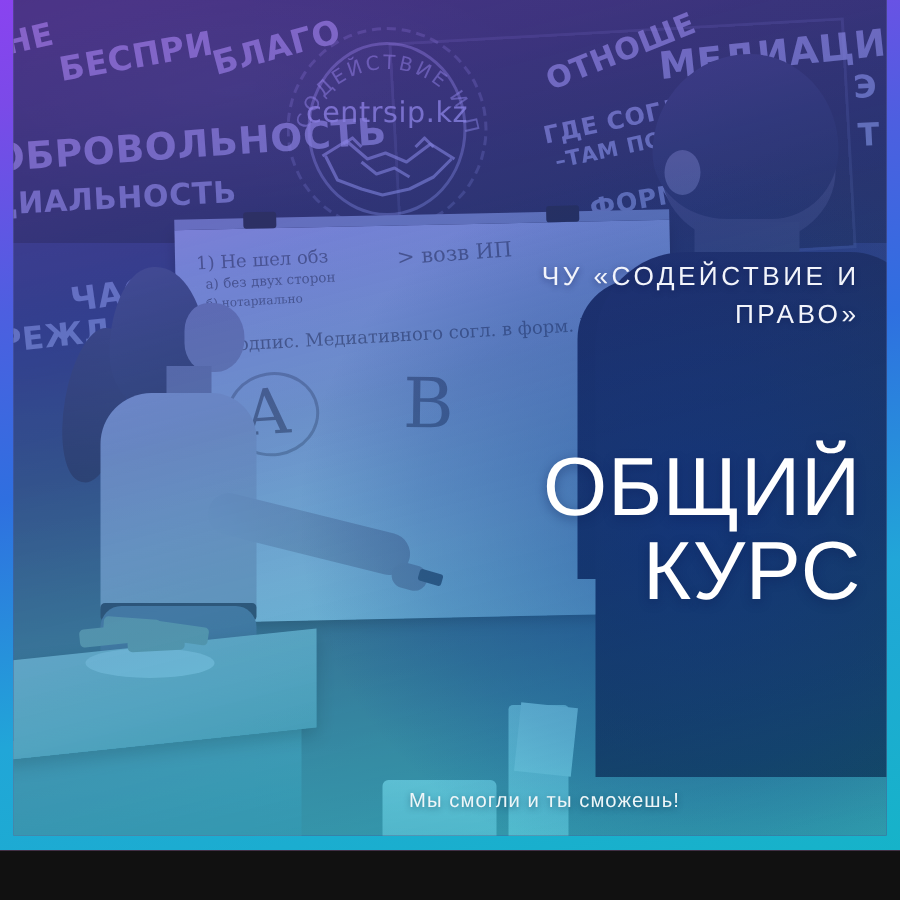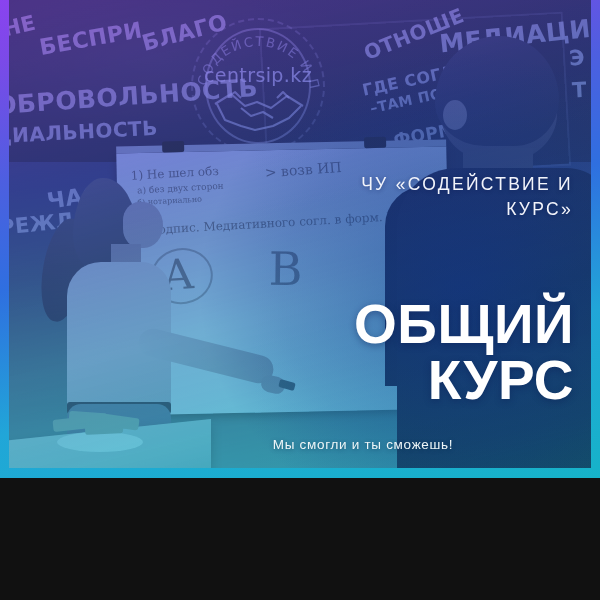--- a/index.html
+++ b/index.html
@@ -1,21 +1,21 @@
 <!DOCTYPE html>
 <html lang="ru"><head>
 <meta charset="utf-8">
 <title>Общий курс медиации</title>
 <style>
   html,body{margin:0;padding:0;background:#111;}
   *{box-sizing:border-box;}
 
   .poster{
     position:relative;
-    width:600px;height:478px;
+    width:600px;height:567px;
     overflow:hidden;
     font-family:"Liberation Sans","DejaVu Sans",sans-serif;
     background:#ec4899;
   }
 
   
   .frame{
     position:absolute;inset:0;
     background:linear-gradient(168deg,
         #8a43f0 0%,
@@ -229,21 +229,21 @@
   .org{
     position:absolute;right:18px;top:172px;width:430px;
     text-align:right;color:#f2f4fb;
     font-size:17.5px;font-weight:400;letter-spacing:2.3px;line-height:1.45;
     text-shadow:0 1px 4px rgba(10,20,70,.45);
   }
 
   .headline{
     position:absolute;right:17px;top:296px;width:560px;
     text-align:right;color:#ffffff;
-    font-size:55px;font-weight:700;line-height:56px;letter-spacing:.5px;
+    font-size:55px;font-weight:400;line-height:56px;letter-spacing:.5px;
     text-shadow:0 2px 7px rgba(10,25,80,.40);
   }
   .headline .ln{display:block;}
 
   .tagline{
     position:absolute;right:18px;bottom:16px;width:420px;
     text-align:center;color:#eef6f8;
     font-size:13.5px;font-weight:400;letter-spacing:.7px;
     text-shadow:0 1px 4px rgba(10,45,70,.45);
   }
@@ -353,21 +353,21 @@
     </div>
 
     <div class="grade"></div>
     <div class="grade2"></div>
     <div class="vignette"></div>
 
     <div class="text-layer">
 
       <div class="org">
         <div>ЧУ «СОДЕЙСТВИЕ И</div>
-        <div>КУРС»</div>
+        <div>ПРАВО»</div>
       </div>
 
       <div class="headline">
         <span class="ln">ОБЩИЙ</span>
         <span class="ln">КУРС</span>
       </div>
 
       <div class="tagline">Мы смогли и ты сможешь!</div>
     </div>
 

